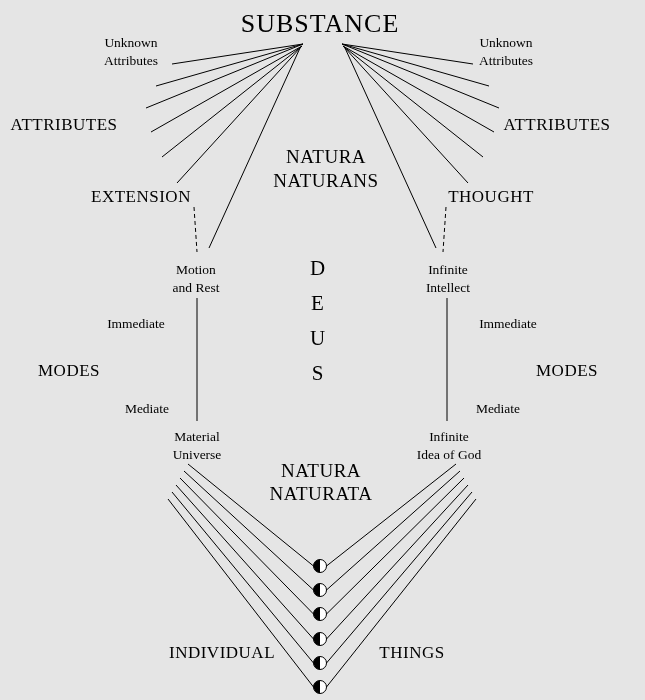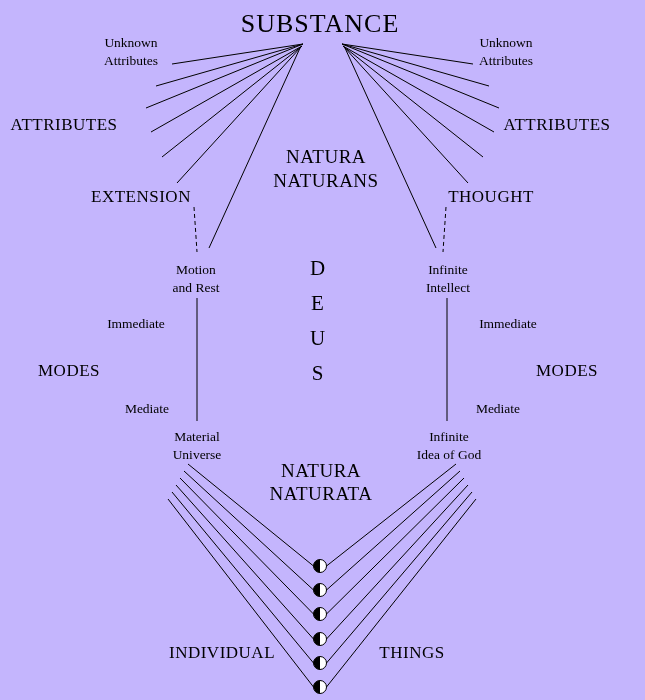--- a/index.html
+++ b/index.html
@@ -4,21 +4,21 @@
 <style>
   html, body {
     margin: 0;
     padding: 0;
     background: #ffffff;
   }
   .stage {
     position: relative;
     width: 645px;
     height: 700px;
-    background: #c4b5fd;
+    background: #e5e5e5;
     font-family: "Liberation Serif", "DejaVu Serif", serif;
     overflow: hidden;
   }
   svg { display: block; }
   text {
     fill: #000000;
     font-family: "Liberation Serif", "DejaVu Serif", serif;
   }
   .t-title { font-size: 26px; letter-spacing: 1px; }
   .t-big   { font-size: 17px; letter-spacing: 0.5px; }

